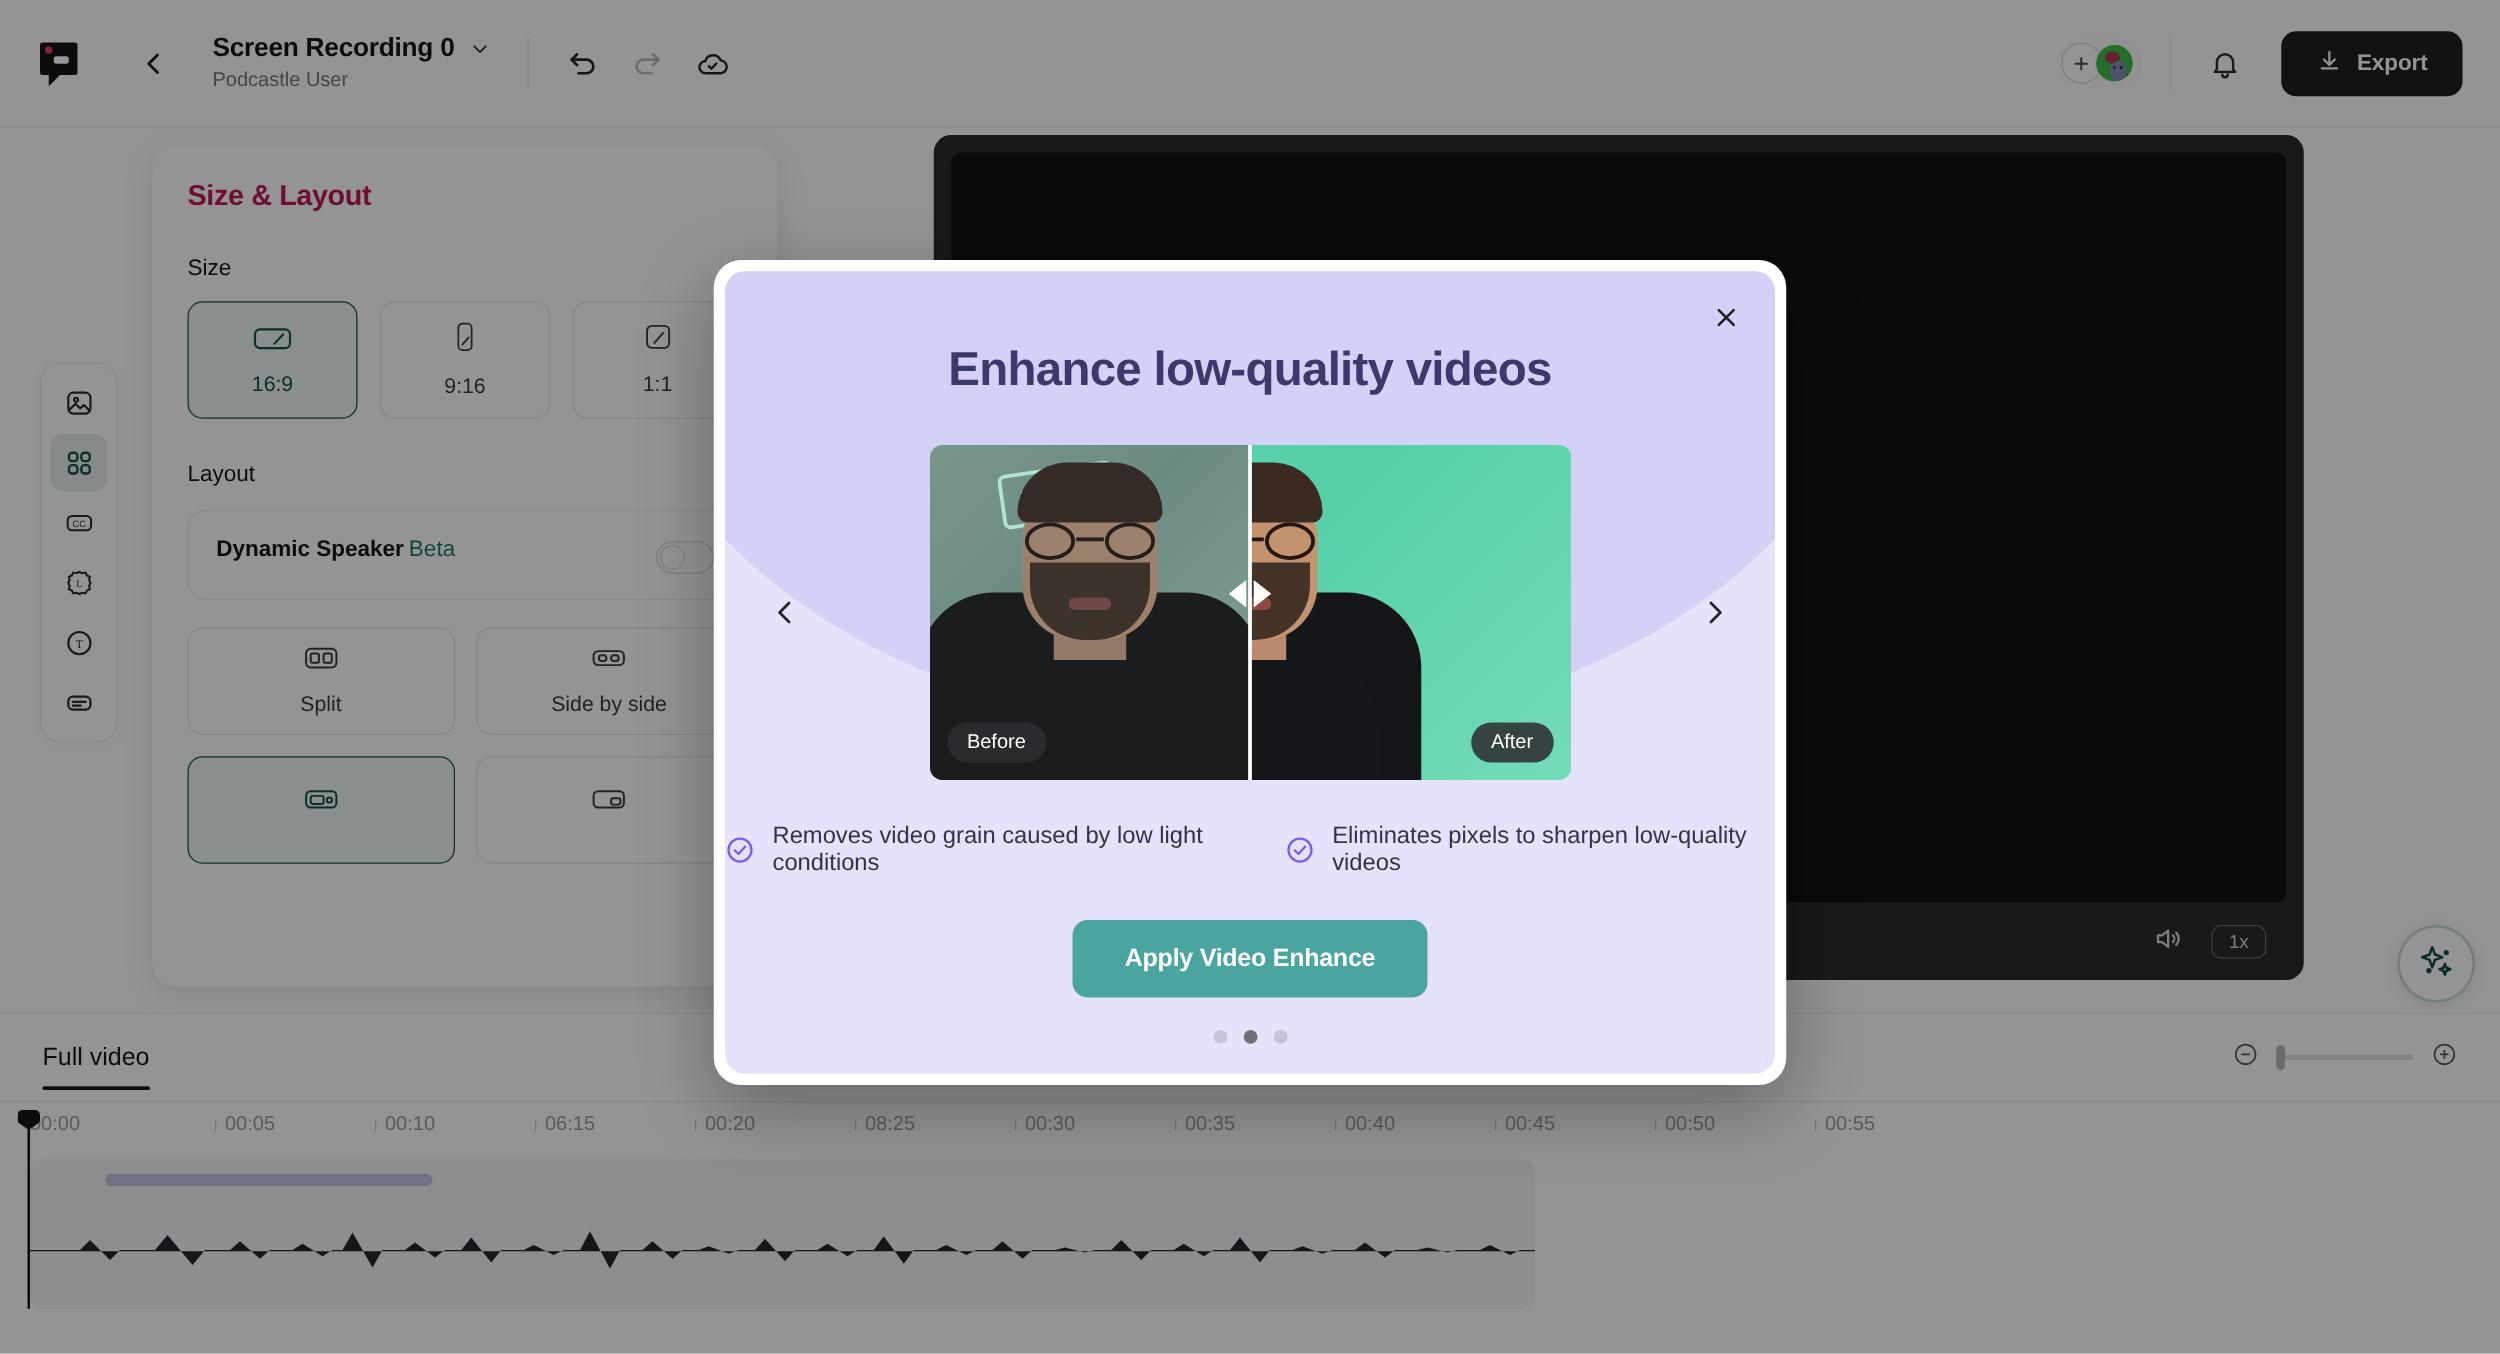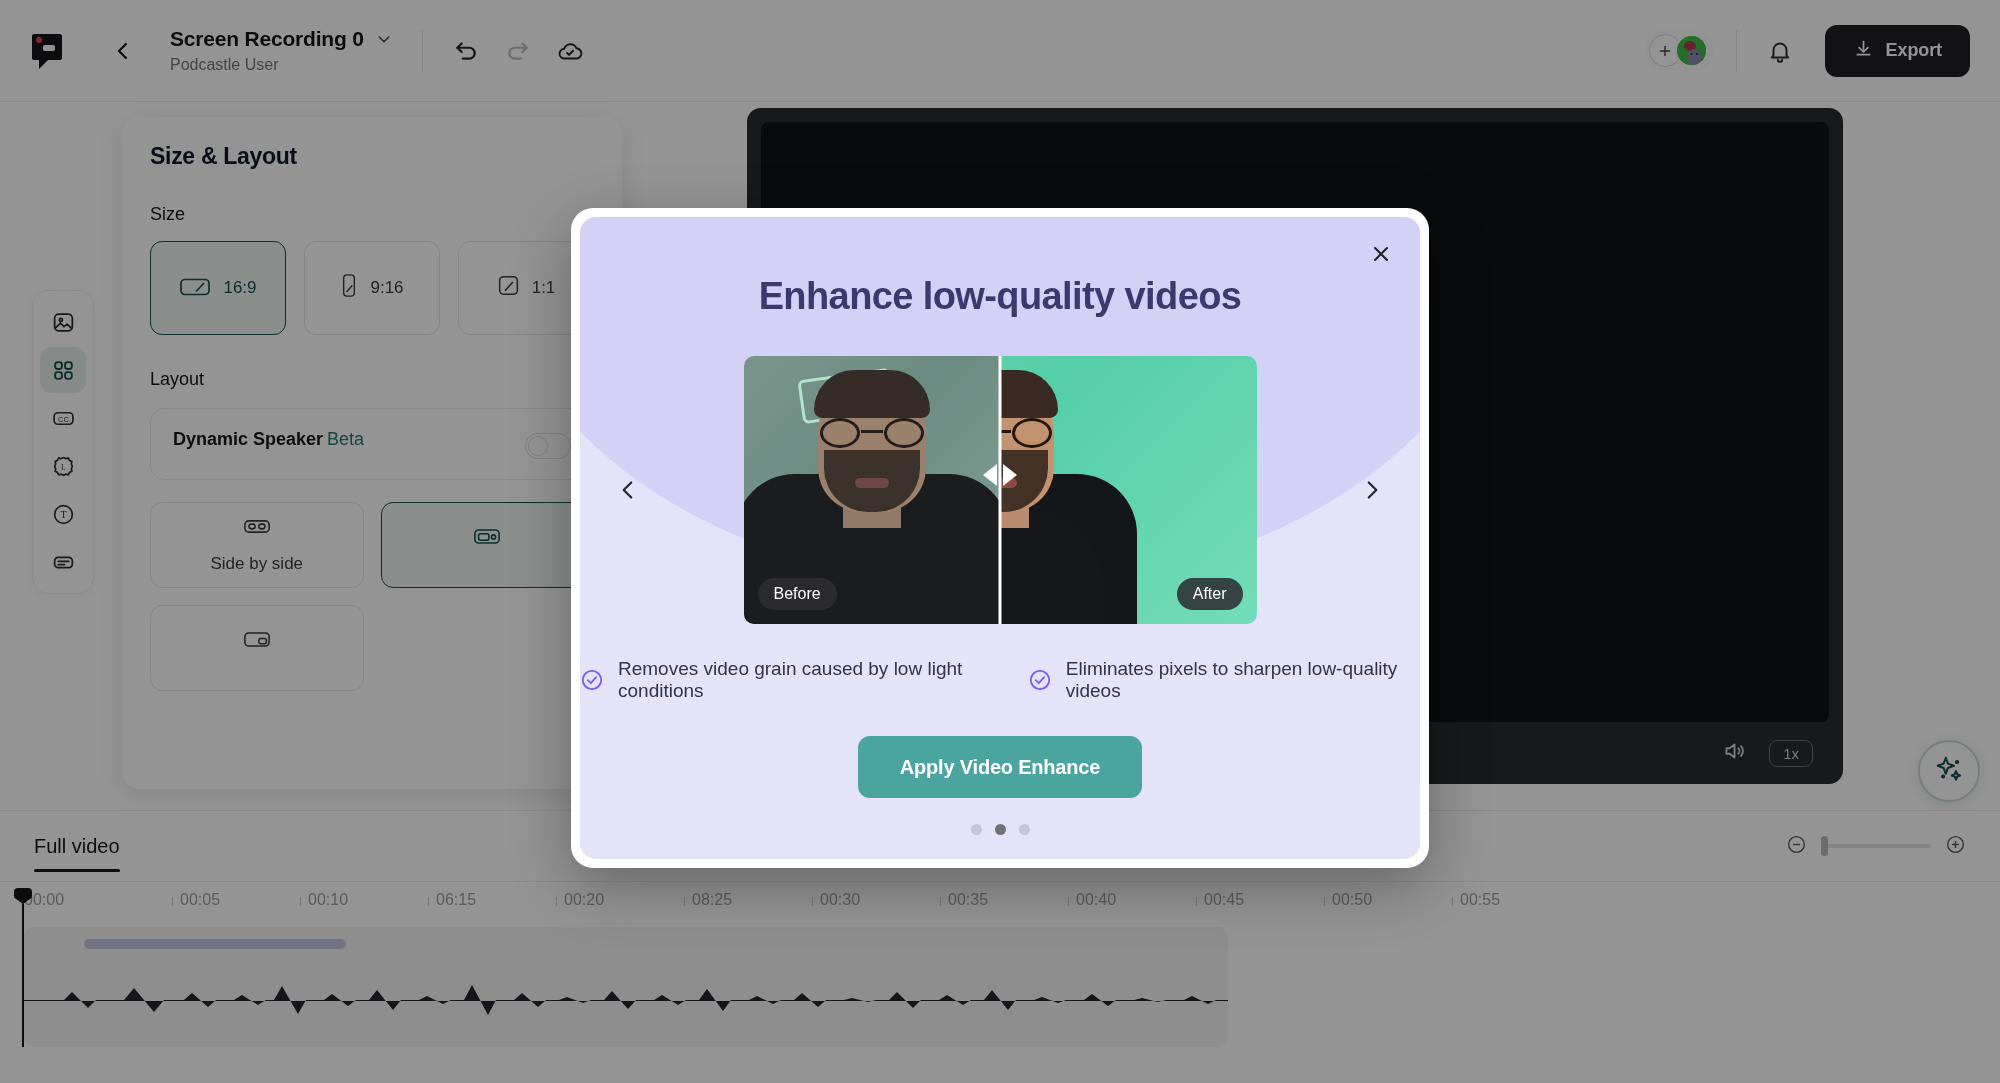--- a/index.html
+++ b/index.html
@@ -73,26 +73,26 @@
     display: flex; align-items: center; justify-content: center; color: #2b2d33;
   }
   .rail-item.active { background: #e7efec; color: #14504a; }
 
   
   .panel {
     position: absolute; left: 122px; top: 117px; width: 500px; height: 672px;
     background: #fff; border-radius: 18px; box-shadow: 0 6px 26px rgba(0,0,0,0.10);
     padding: 26px 28px; overflow: hidden;
   }
-  .panel-title { font-size: 23px; font-weight: 700; color: #0f172a; letter-spacing: -0.3px; }
+  .panel-title { font-size: 23px; font-weight: 700; color: #be185d; letter-spacing: -0.3px; }
   .section-label { font-size: 18px; color: #15161a; margin-top: 34px; font-weight: 400; }
   .size-grid { display: flex; gap: 18px; margin-top: 16px; }
   .size-card {
     width: 145px; height: 94px; border-radius: 12px; border: 1px solid #e4e4e6;
-    display: flex; flex-direction: row; align-items: center; justify-content: center; gap: 12px;
+    display: flex; flex-direction: column; align-items: center; justify-content: center; gap: 12px;
     color: #3b3d43; font-size: 17px;
   }
   .size-card.selected { border: 1.6px solid #16524b; background: #eef4f2; color: #16524b; }
   .layout-card {
     margin-top: 18px; border: 1px solid #eaeaec; border-radius: 14px; padding: 20px 22px;
     display: flex; align-items: flex-start; gap: 16px;
   }
   .ds-title { font-size: 18px; font-weight: 700; color: #15161a; }
   .ds-beta { color: #1f7a6e; font-weight: 400; margin-left: 4px; }
   .ds-desc { font-size: 16px; color: #6f7178; margin-top: 8px; line-height: 1.42; max-width: 300px; }
@@ -419,20 +419,30 @@
           <div class="ds-title">
             <span>Dynamic Speaker</span><span class="ds-beta">Beta</span>
           </div>
         </div>
         <div class="toggle">
             <div class="knob"></div>
           </div>
       </div>
 
       <div class="layout-grid">
+        <div class="layout-opt">
+          <span>
+            <svg viewBox="0 0 30 22" width="28" height="21" fill="none" stroke="currentColor" stroke-width="1.7">
+                <rect x="2" y="3" width="26" height="16" rx="4"></rect>
+                <rect x="6" y="7" width="7" height="8" rx="1.6"></rect>
+                <rect x="17" y="7" width="7" height="8" rx="1.6"></rect>
+              </svg>
+          </span>
+          <span>Split</span>
+        </div>
         <div class="layout-opt">
           <span>
             <svg viewBox="0 0 30 22" width="28" height="21" fill="none" stroke="currentColor" stroke-width="1.7">
                 <rect x="2" y="5" width="26" height="12" rx="4"></rect>
                 <rect x="6.5" y="8.5" width="6.5" height="5" rx="2.4"></rect>
                 <rect x="17" y="8.5" width="6.5" height="5" rx="2.4"></rect>
               </svg>
           </span>
           <span>Side by side</span>
         </div>

